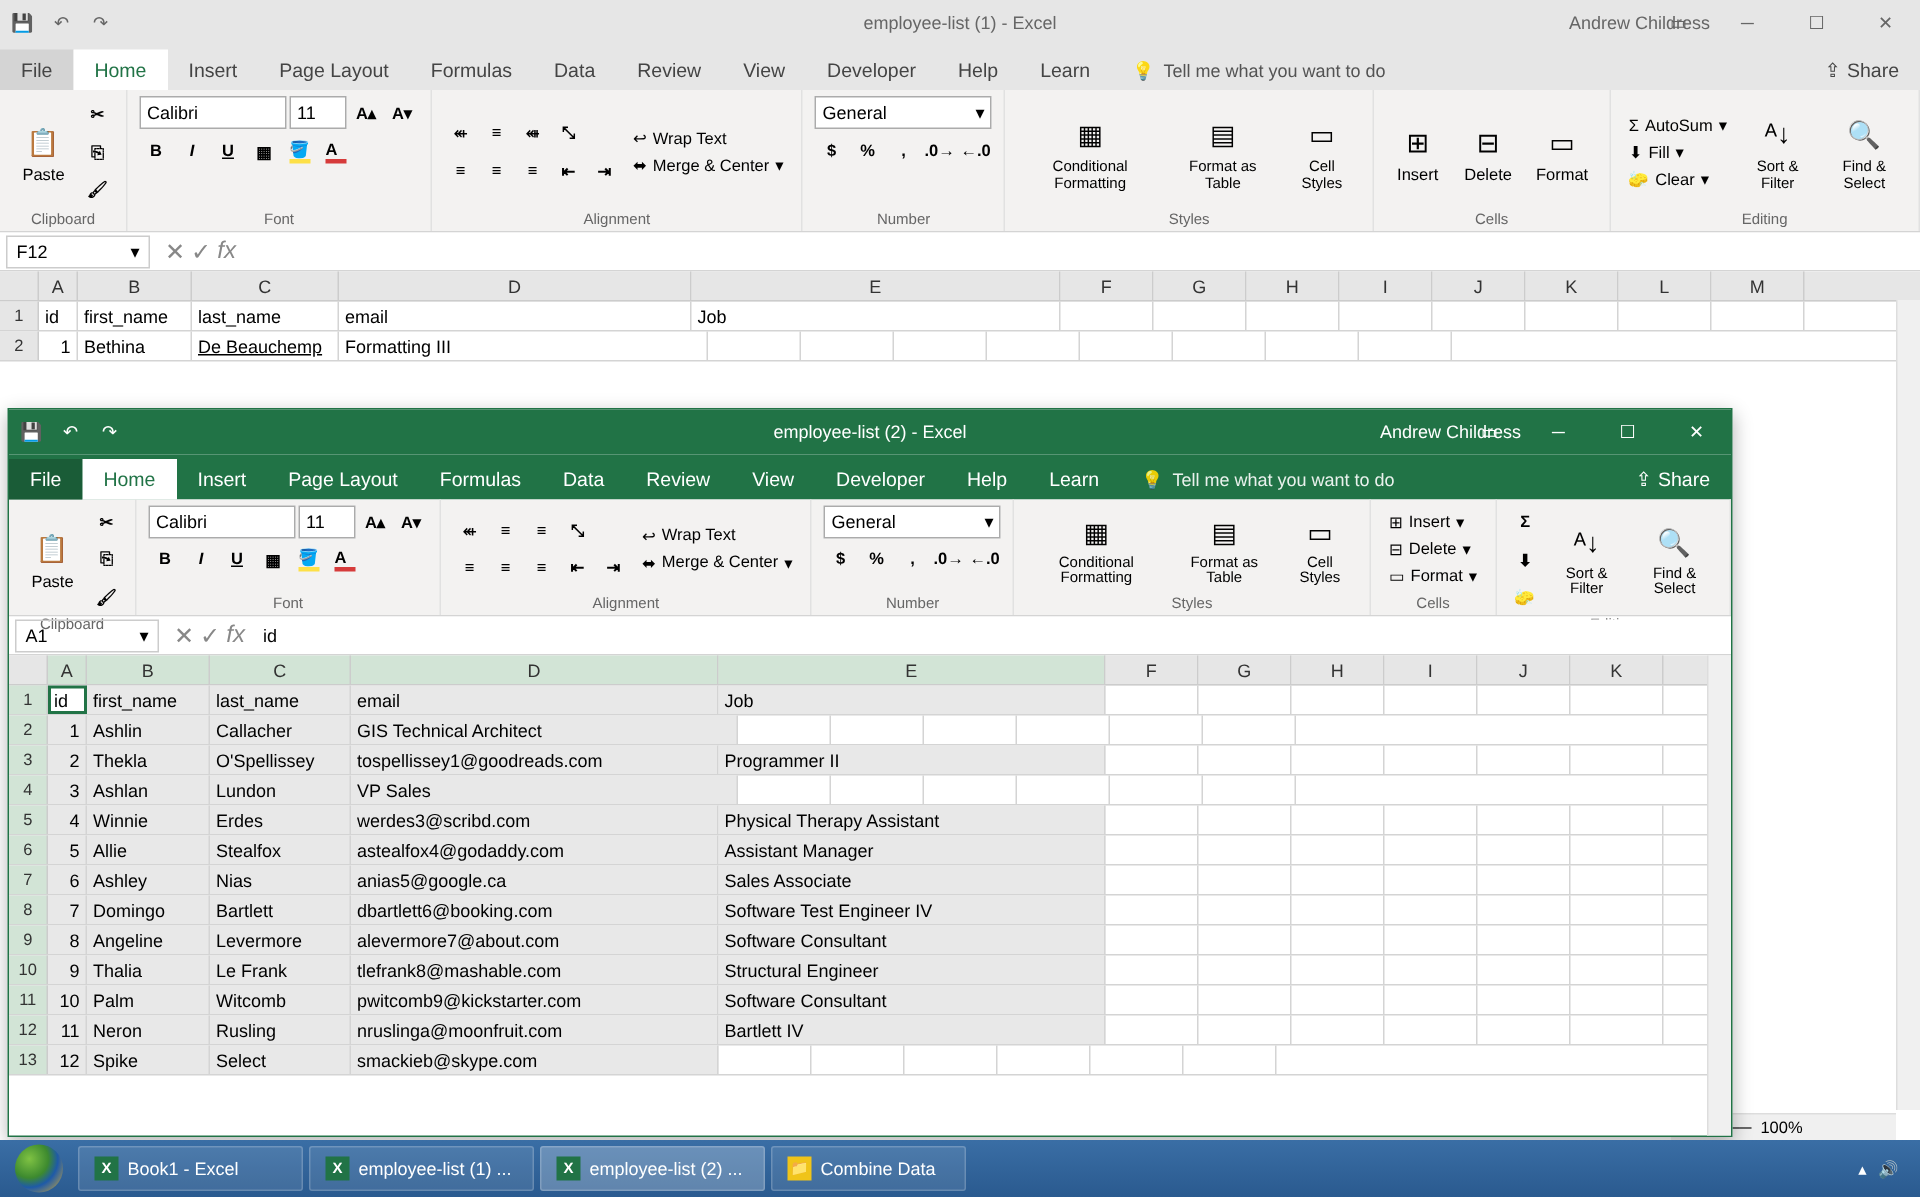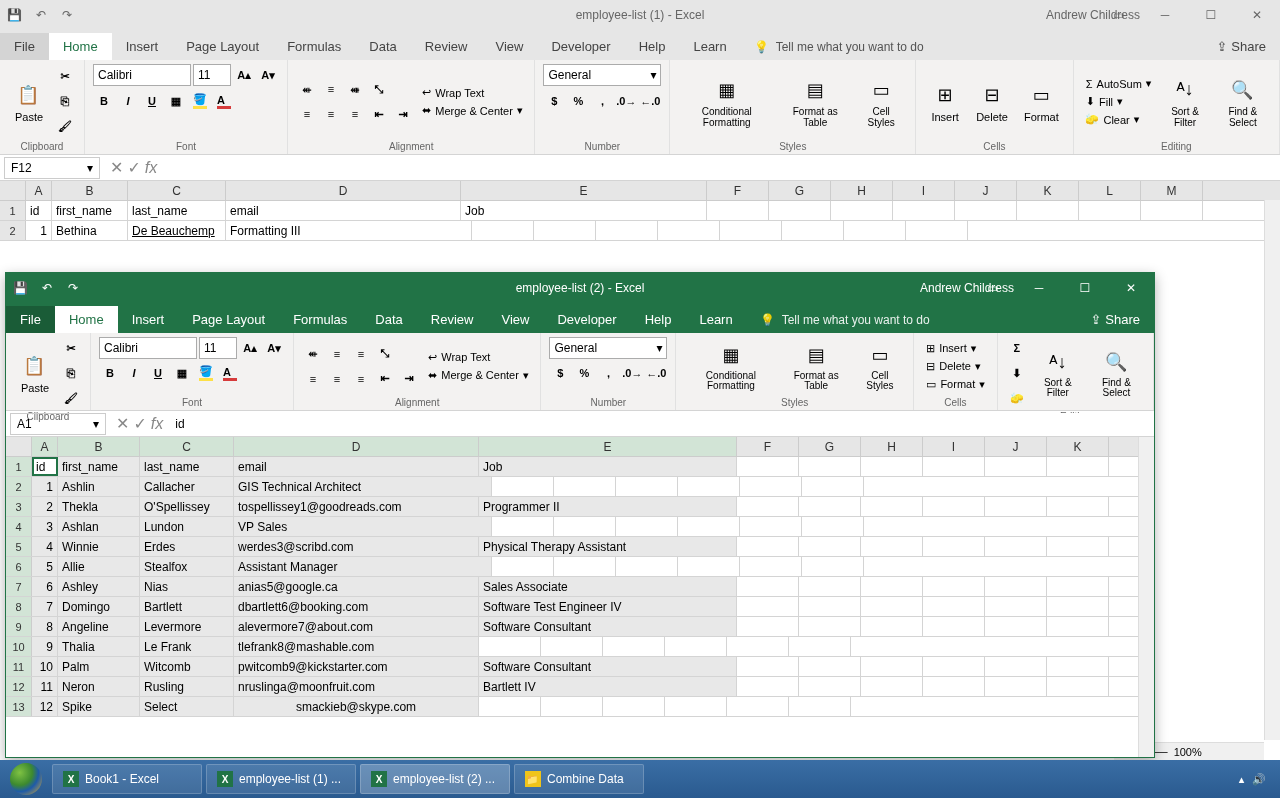--- a/index.html
+++ b/index.html
@@ -583,20 +583,21 @@
         <div class="cell" style="width: 62px;"></div>
         <div class="cell" style="width: 62px;"></div>
         <div class="cell" style="width: 62px;"></div>
         <div class="cell" style="width: 62px;"></div>
       </div>
       <div class="grid-row">
         <div class="row-h sel">6</div>
         <div class="cell selbg num" style="width: 26px;">5</div>
         <div class="cell selbg" style="width: 82px;">Allie</div>
         <div class="cell selbg" style="width: 94px;">Stealfox</div>
+        <div class="cell selbg" style="width: 245px;">astealfox4@godaddy.com</div>
         <div class="cell selbg" style="width: 258px;">Assistant Manager</div>
         <div class="cell" style="width: 62px;"></div>
         <div class="cell" style="width: 62px;"></div>
         <div class="cell" style="width: 62px;"></div>
         <div class="cell" style="width: 62px;"></div>
         <div class="cell" style="width: 62px;"></div>
         <div class="cell" style="width: 62px;"></div>
       </div>
       <div class="grid-row">
         <div class="row-h sel">7</div>
@@ -639,20 +640,21 @@
         <div class="cell" style="width: 62px;"></div>
         <div class="cell" style="width: 62px;"></div>
         <div class="cell" style="width: 62px;"></div>
       </div>
       <div class="grid-row">
         <div class="row-h sel">10</div>
         <div class="cell selbg num" style="width: 26px;">9</div>
         <div class="cell selbg" style="width: 82px;">Thalia</div>
         <div class="cell selbg" style="width: 94px;">Le Frank</div>
         <div class="cell selbg" style="width: 245px;">tlefrank8@mashable.com</div>
+        <div class="cell selbg" style="width: 258px;">Structural Engineer</div>
         <div class="cell" style="width: 62px;"></div>
         <div class="cell" style="width: 62px;"></div>
         <div class="cell" style="width: 62px;"></div>
         <div class="cell" style="width: 62px;"></div>
         <div class="cell" style="width: 62px;"></div>
         <div class="cell" style="width: 62px;"></div>
       </div>
       <div class="grid-row">
         <div class="row-h sel">11</div>
         <div class="cell selbg num" style="width: 26px;">10</div>
@@ -679,21 +681,21 @@
         <div class="cell" style="width: 62px;"></div>
         <div class="cell" style="width: 62px;"></div>
         <div class="cell" style="width: 62px;"></div>
         <div class="cell" style="width: 62px;"></div>
       </div>
       <div class="grid-row">
         <div class="row-h sel">13</div>
         <div class="cell selbg num" style="width: 26px;">12</div>
         <div class="cell selbg" style="width: 82px;">Spike</div>
         <div class="cell selbg" style="width: 94px;">Select</div>
-        <div class="cell selbg" style="width: 245px; text-align: center;">smackieb@skype.com</div>
+        <div class="cell selbg" style="width: 245px;">smackieb@skype.com</div>
         <div class="cell" style="width: 62px;"></div>
         <div class="cell" style="width: 62px;"></div>
         <div class="cell" style="width: 62px;"></div>
         <div class="cell" style="width: 62px;"></div>
         <div class="cell" style="width: 62px;"></div>
         <div class="cell" style="width: 62px;"></div>
       </div>
     </div>
   <div class="vscroll" style="top:164px;bottom:0;"></div>
 </div>

